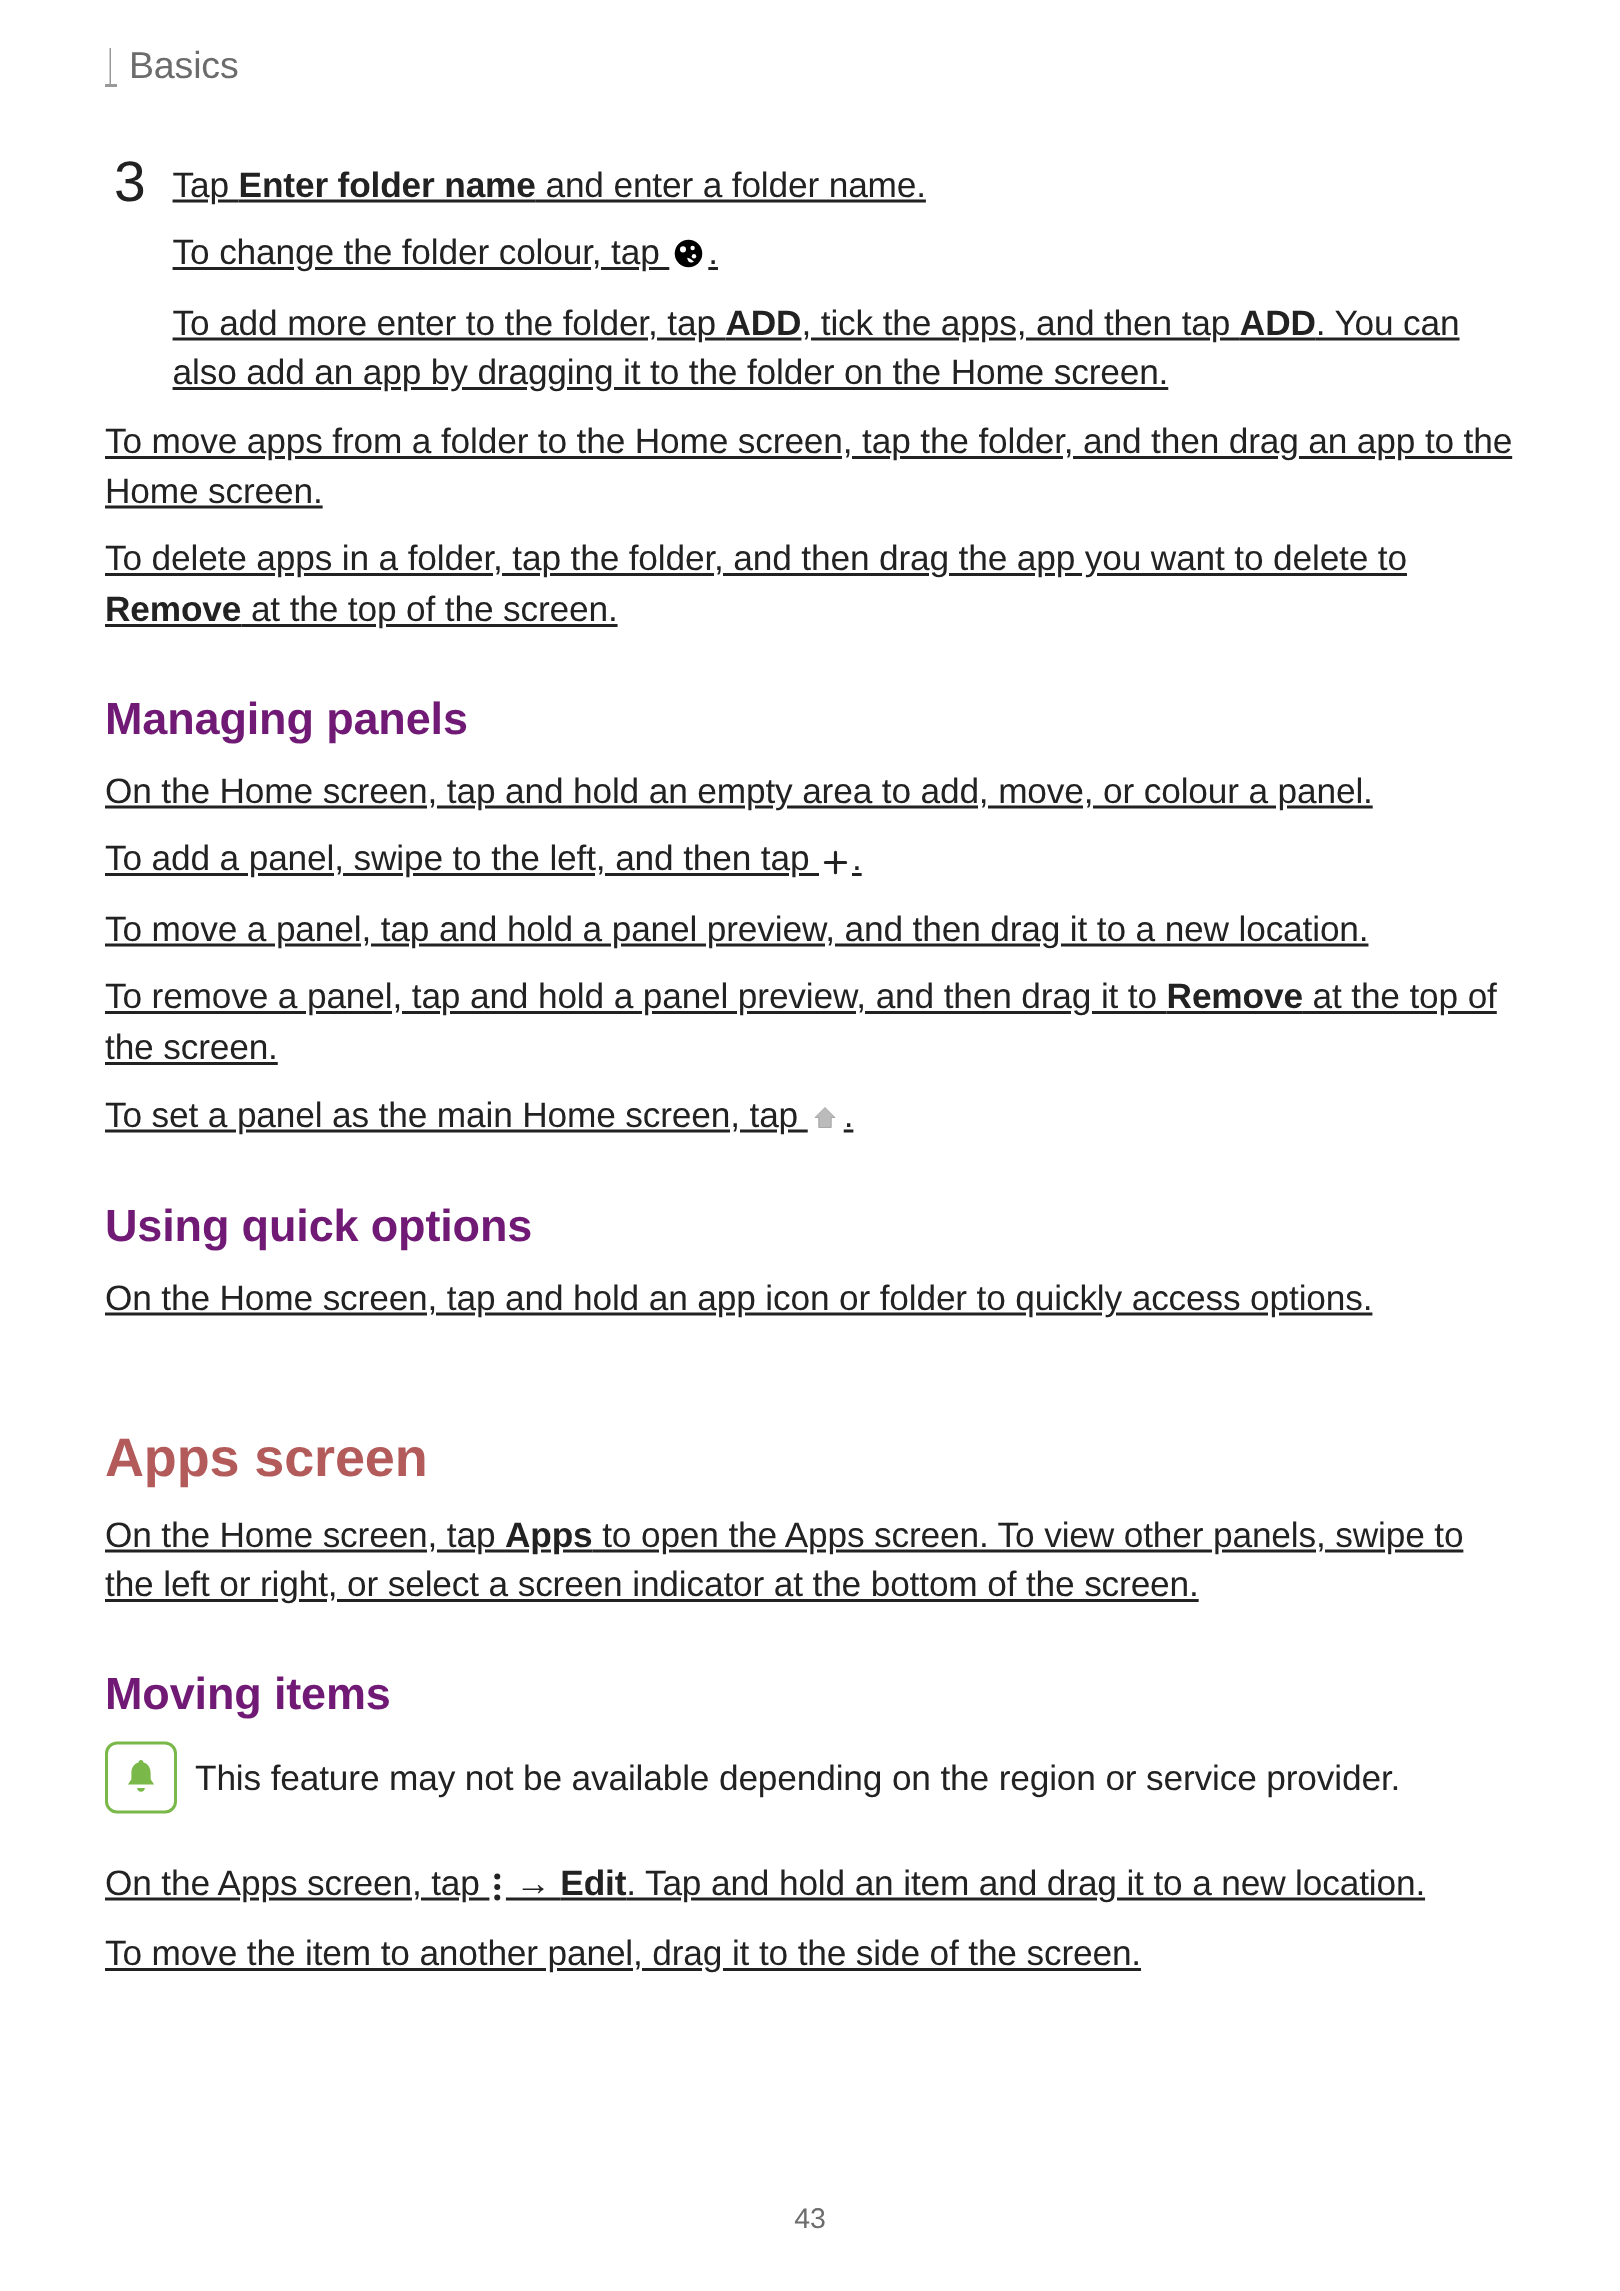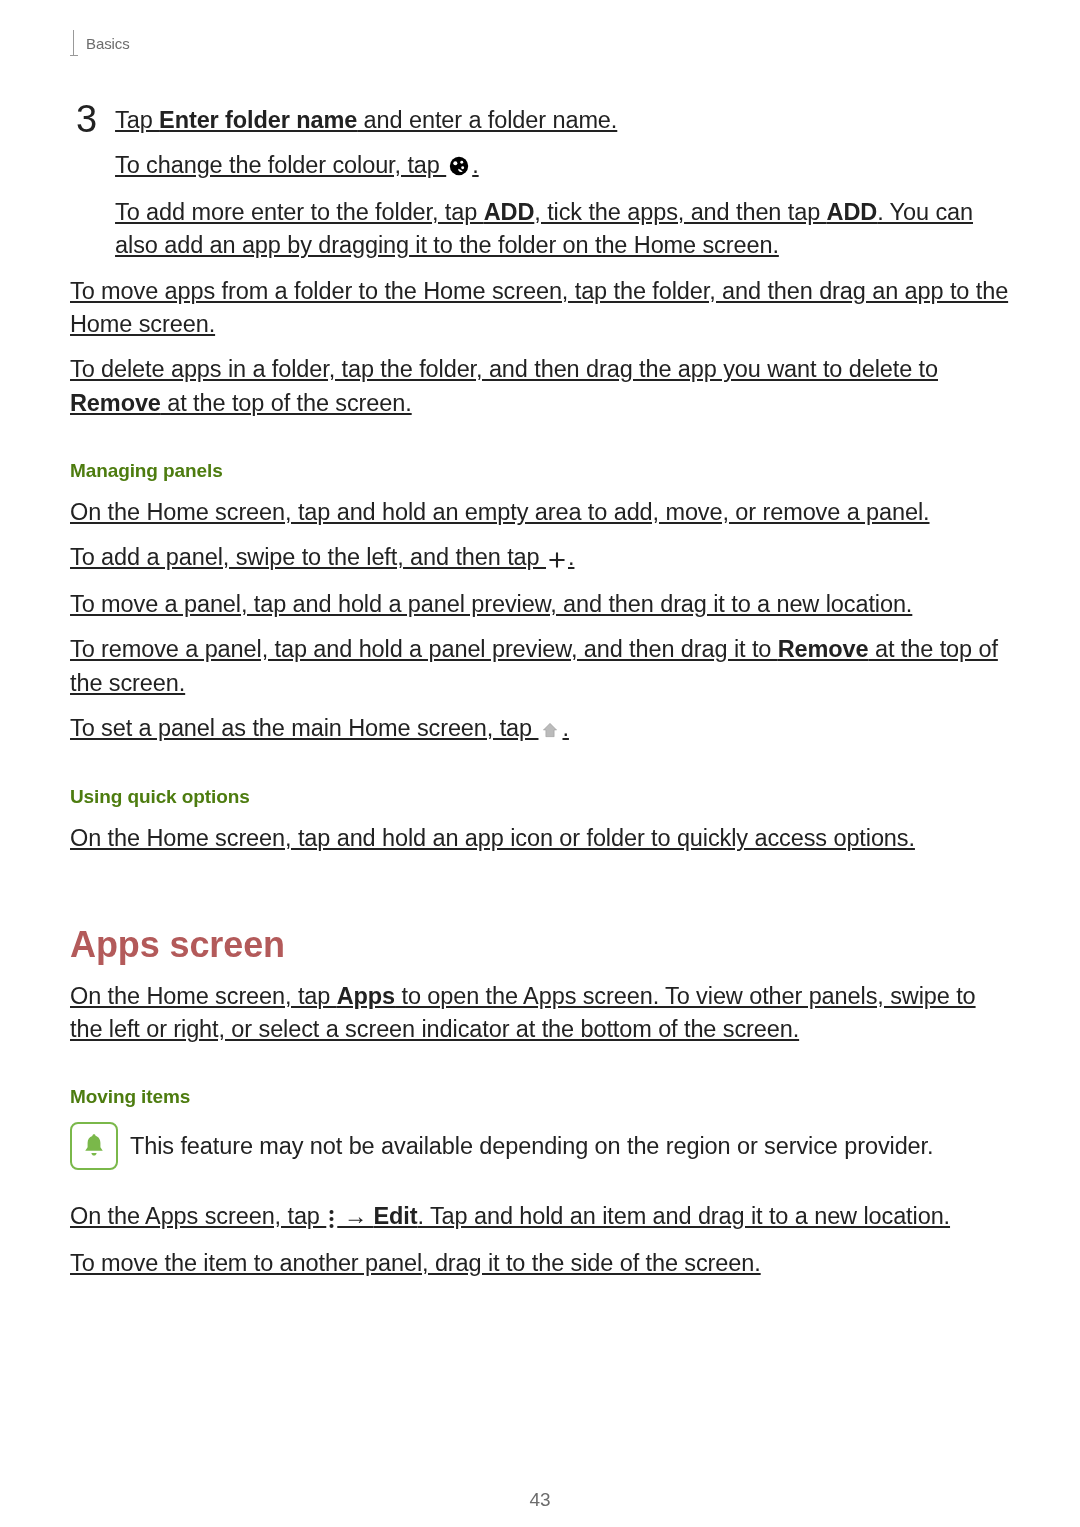--- a/index.html
+++ b/index.html
@@ -40,21 +40,21 @@
       position: absolute;
       left: 0;
       bottom: 0;
       width: 8px;
       height: 1.5px;
       background: #999;
     }
 
     .breadcrumb {
       color: #6c6c6c;
-      font-size: 15px;
+      font-size: 25px;
       font-weight: 400;
     }
 
     .step-row {
       display: flex;
       align-items: flex-start;
       gap: 18px;
       margin-left: 6px;
     }
 
@@ -76,23 +76,23 @@
       margin-bottom: 12px;
       color: #222;
       text-decoration: underline;
     }
 
     .bold {
       font-weight: 700;
     }
 
     .h3 {
-      font-size: 19px;
+      font-size: 30px;
       font-weight: 700;
-      color: #4d7c0f;
+      color: #701a75;
       margin-top: 40px;
       margin-bottom: 14px;
     }
 
     .h2 {
       font-size: 36px;
       font-weight: 700;
       color: #b35a5a;
       margin-top: 68px;
       margin-bottom: 14px;
@@ -123,21 +123,21 @@
     }
 
     .notice-text {
       font-size: 23.5px;
       line-height: 1.42;
       color: #222;
     }
 
     .page-number {
       position: absolute;
-      bottom: 16px;
+      bottom: 36px;
       left: 50%;
       transform: translateX(-50%);
       font-size: 19px;
       color: #6c6c6c;
     }
 
     .content {
       letter-spacing: -0.1px;
     }
 
@@ -178,21 +178,21 @@
     </div>
   </div>
 
   <div class="p">To move apps from a folder to the Home screen, tap the folder, and then drag an app to the Home screen.</div>
 
   <div class="p">
     <span>To delete apps in a folder, tap the folder, and then drag the app you want to delete to </span><span class="bold">Remove</span><span> at the top of the screen.</span>
   </div>
 
   <div class="h3">Managing panels</div>
-  <div class="p">On the Home screen, tap and hold an empty area to add, move, or remove a panel.</div>
+  <div class="p">On the Home screen, tap and hold an empty area to add, move, or colour a panel.</div>
   <div class="p">
     <span>To add a panel, swipe to the left, and then tap </span><span class="icon-inline">
       <svg class="inline-svg" width="18" height="18" viewBox="0 0 24 24">
         <path d="M12 3 L12 21 M3 12 L21 12" stroke="#222" stroke-width="2.8" stroke-linecap="round"></path>
       </svg>
     </span><span>.</span>
   </div>
   <div class="p">To move a panel, tap and hold a panel preview, and then drag it to a new location.</div>
   <div class="p">
     <span>To remove a panel, tap and hold a panel preview, and then drag it to </span><span class="bold">Remove</span><span> at the top of the screen.</span>

